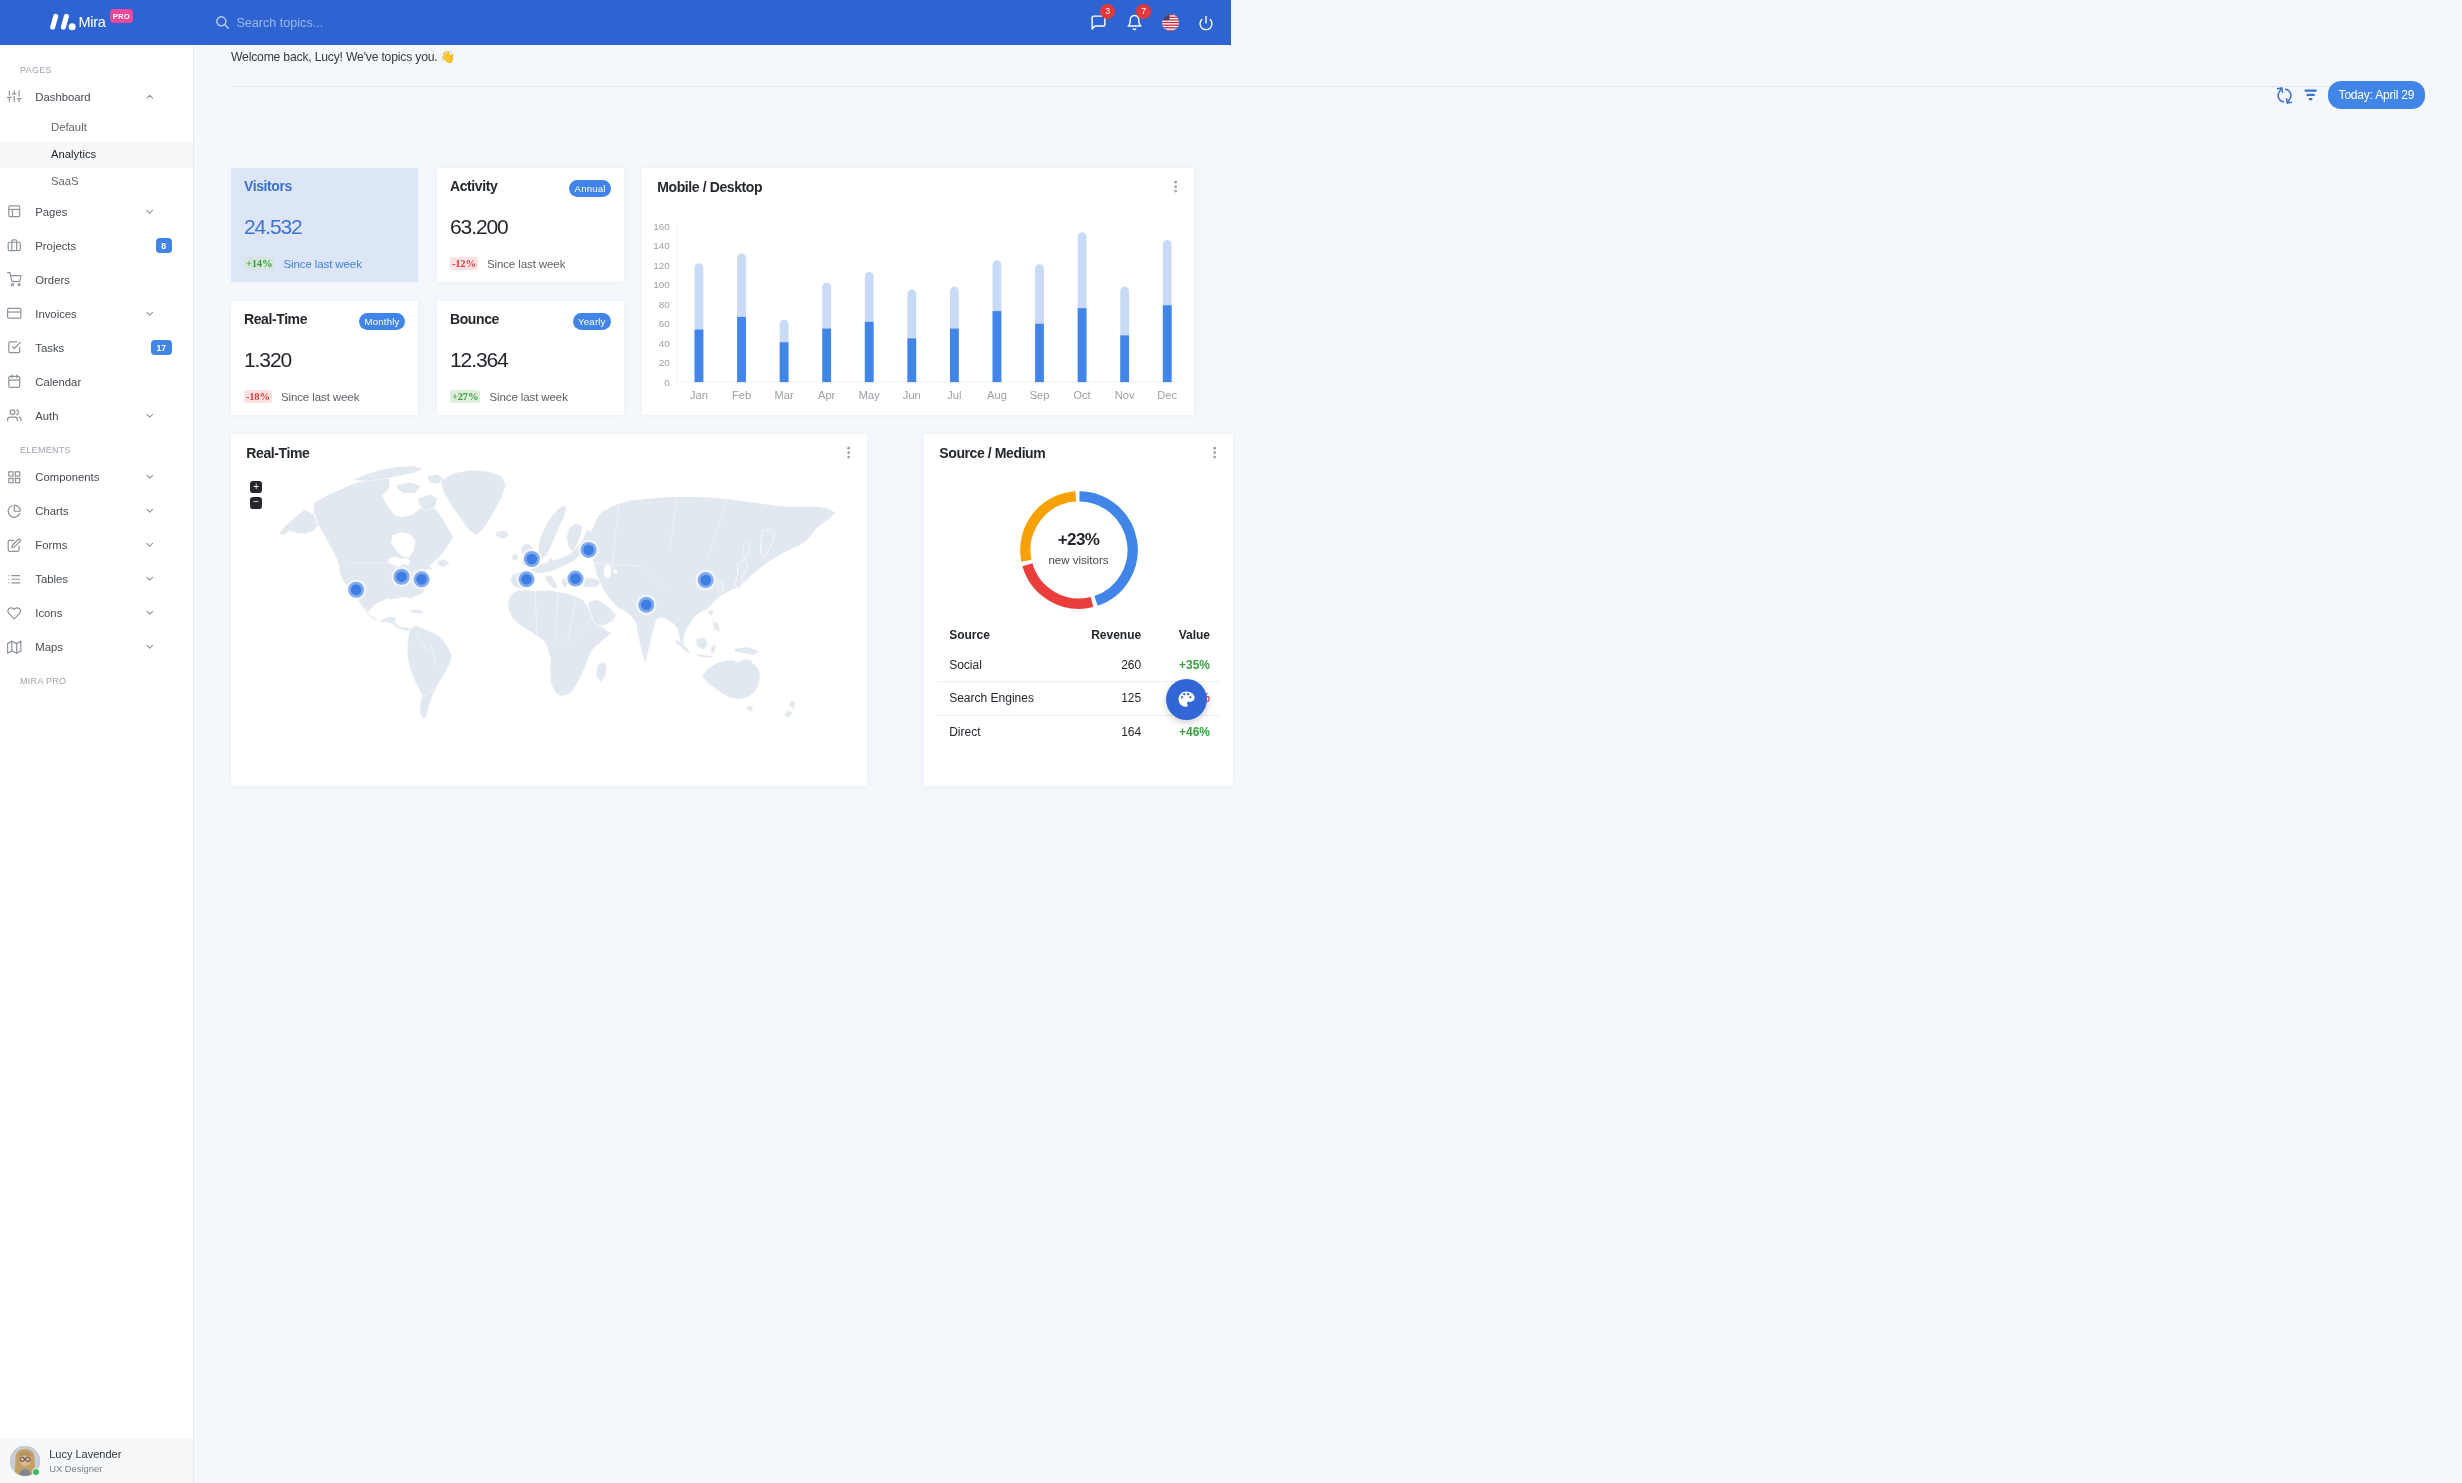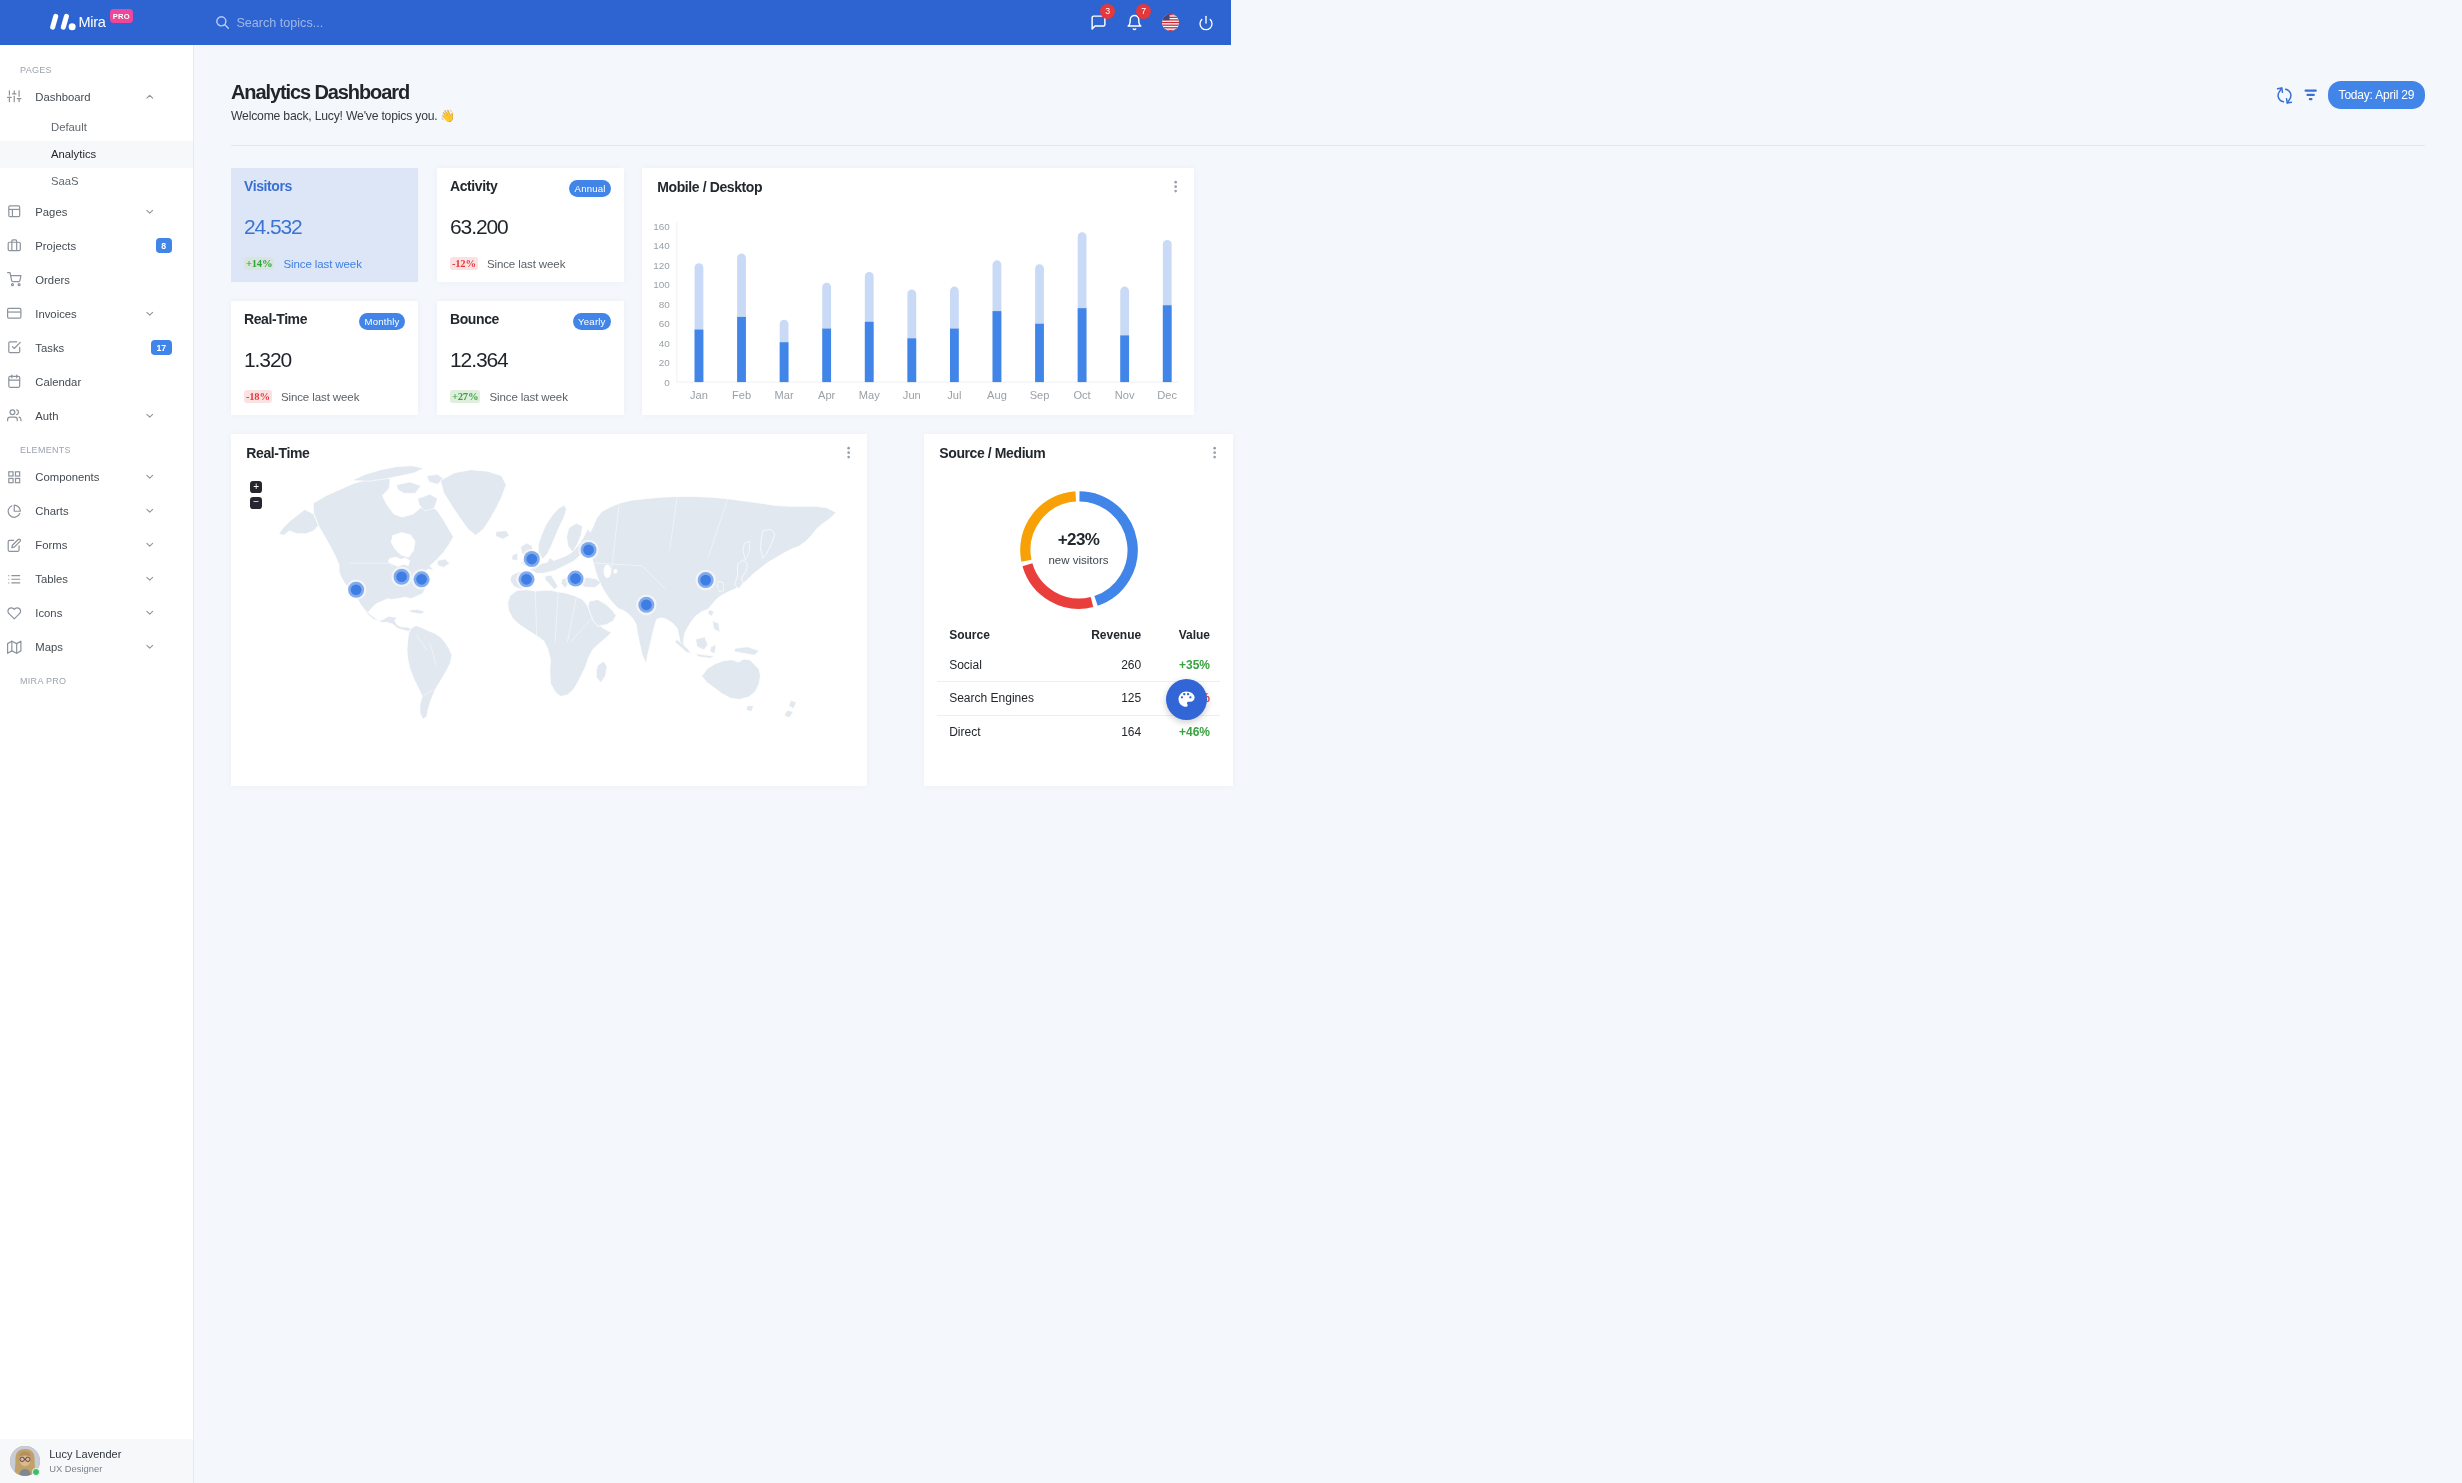--- a/index.html
+++ b/index.html
@@ -291,21 +291,20 @@
       <div class="dot"></div>
     </div>
     <div>
       <div class="fname">Lucy Lavender</div>
       <div class="frole" style="margin-left:9.2px;">UX Designer</div>
     </div>
   </div>
 </div>
 
 <div class="content">
-  <div class="pg-title">Analytics Dashboard</div>
   <div class="pg-sub">Welcome back, Lucy! We've topics you. 👋</div>
   <div class="hr"></div>
   <div class="tools">
     <svg width="17" height="17" viewBox="0 0 24 24" fill="none" stroke="#3B6FD1" stroke-width="2.1" stroke-linecap="round" stroke-linejoin="round">
         <g transform="rotate(80 12 12)">
           <polyline points="23 4 23 10 17 10"></polyline>
           <polyline points="1 20 1 14 7 14"></polyline>
           <path d="M3.51 9a9 9 0 0 1 14.85-3.36L23 10M1 14l4.64 4.36A9 9 0 0 0 20.49 15"></path>
         </g>
       </svg>

